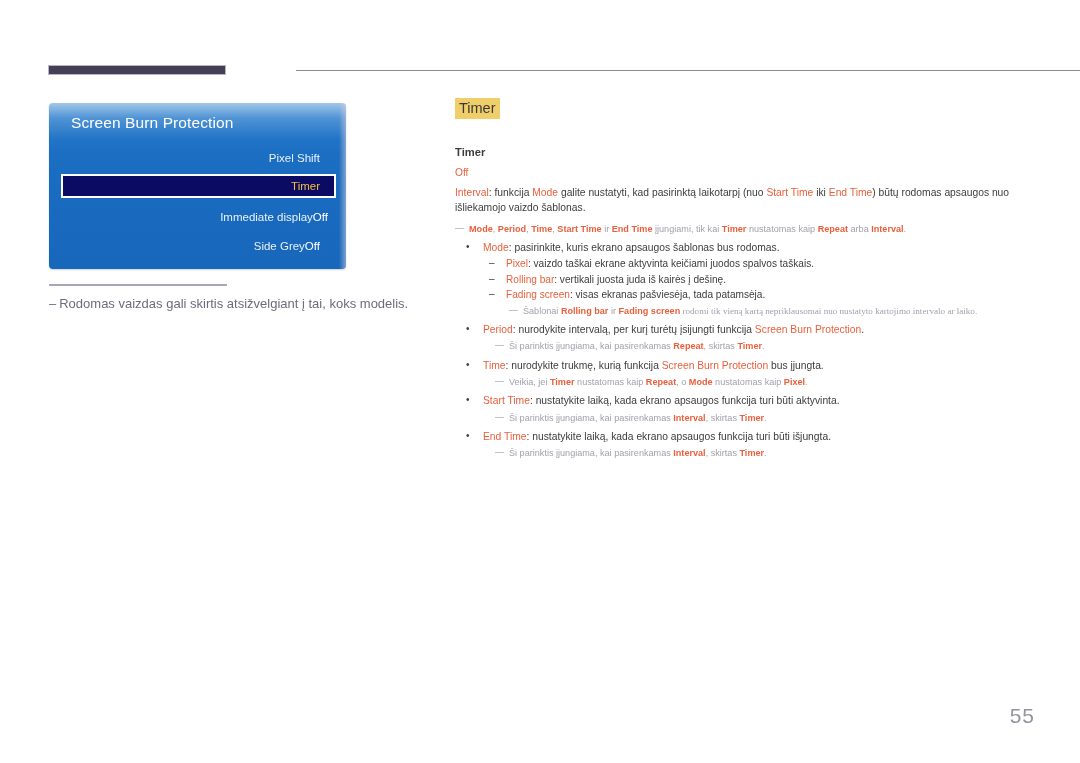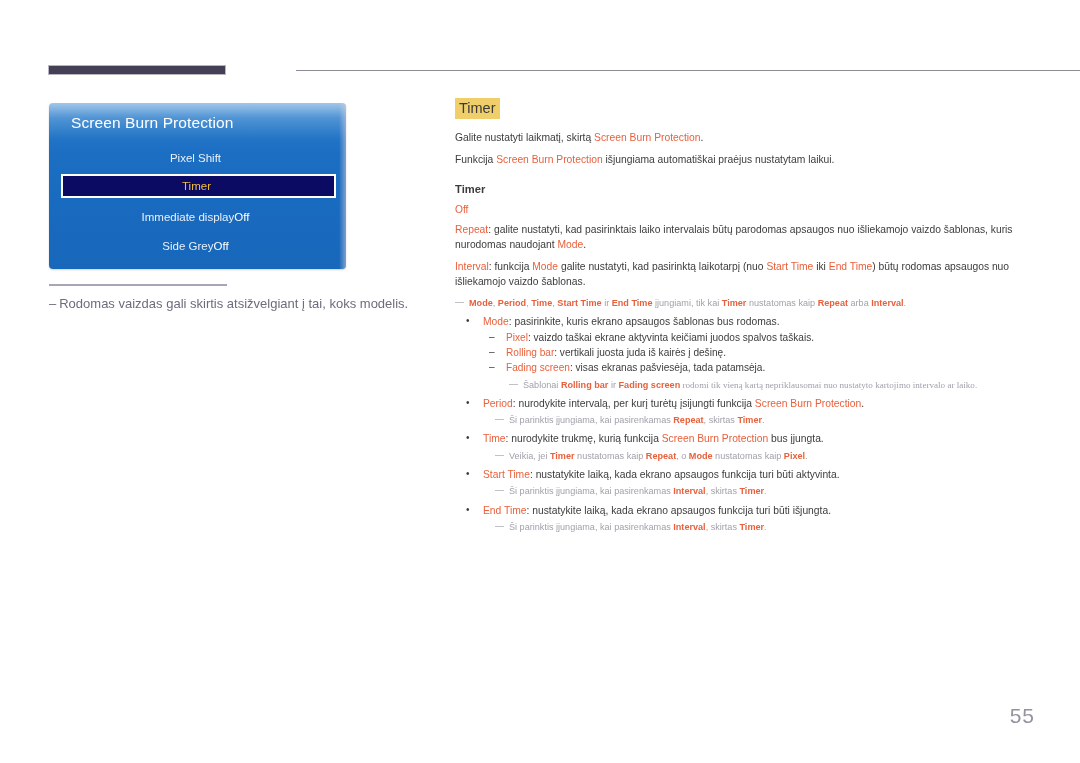--- a/index.html
+++ b/index.html
@@ -47,34 +47,34 @@
     position:absolute; right:0; top:0; width:7px; height:100%;
     background:linear-gradient(90deg, rgba(255,255,255,0.0), rgba(210,205,225,0.55));
   }
   #osd-title {
     position:absolute; left:22px; top:11px;
     font-size:15.5px; color:#ffffff; letter-spacing:0.1px;
     white-space:nowrap;
   }
   .osd-row {
     position:absolute; left:22px; width:253px; height:22px;
-    display:flex; align-items:center; justify-content:center;
+    display:flex; align-items:center; justify-content:flex-end;
     font-size:11.5px; color:#e8f0fa;
   }
   .osd-row .osd-val { color:#ffffff; padding-right:4px; }
   #osd-row-0 { top:44px; }
   #osd-row-1 { 
     left:12px; top:71px; width:275px; height:24px;
     background:#0b0b63;
     border:2px solid #ffffff;
     padding:0 10px;
     color:#f0c040;
   }
   #osd-row-1 .osd-label { color:#f0c040; }
-  #osd-row-2 { top:103px; }
+  #osd-row-2 { top:103px;margin-left:8px; }
   #osd-row-3 { top:132px; }
 
   
   #left-note-rule {
     position:absolute; left:49px; top:284px;
     width:178px; height:2px; background:#a9a4b8;
   }
   #left-note {
     position:absolute; left:49px; top:295px;
     width:320px;
@@ -195,31 +195,26 @@
 </div>
 
 <div id="left-note-rule"></div>
 <div id="left-note">
   <span class="dash">–</span><span>Rodomas vaizdas gali skirtis atsižvelgiant į tai, koks modelis.</span>
 </div>
 
 <div id="content">
   <div id="section-heading">Timer</div>
 
-  <div id="intro-block">
-      <div class="para"><span>Galite nustatyti laikmatį, skirtą </span><span class="kw">Screen Burn Protection</span><span>.</span></div>
-      <div class="para"><span>Funkcija </span><span class="kw">Screen Burn Protection</span><span> išjungiama automatiškai praėjus nustatytam laikui.</span></div>
-    </div>
 
   <div class="sub-heading">Timer</div>
 
   <div class="val-line">Off</div>
 
   <div id="paragraph-block">
-      <div class="para"><span class="kw">Repeat</span><span>: galite nustatyti, kad pasirinktais laiko intervalais būtų parodomas apsaugos nuo išliekamojo vaizdo šablonas, kuris nurodomas naudojant </span><span class="kw">Mode</span><span>.</span></div>
       <div class="para"><span class="kw">Interval</span><span>: funkcija </span><span class="kw">Mode</span><span> galite nustatyti, kad pasirinktą laikotarpį (nuo </span><span class="kw">Start Time</span><span> iki </span><span class="kw">End Time</span><span>) būtų rodomas apsaugos nuo išliekamojo vaizdo šablonas.</span></div>
     </div>
 
   <div id="note-top-block">
       <div class="note"><span class="ndash">―</span><span class="kwb">Mode</span><span style="color: rgb(163, 160, 171);">, </span><span class="kwb">Period</span><span style="color: rgb(163, 160, 171);">, </span><span class="kwb">Time</span><span style="color: rgb(163, 160, 171);">, </span><span class="kwb">Start Time</span><span style="color: rgb(163, 160, 171);"> ir </span><span class="kwb">End Time</span><span style="color: rgb(163, 160, 171);"> įjungiami, tik kai </span><span class="kwb">Timer</span><span style="color: rgb(163, 160, 171);"> nustatomas kaip </span><span class="kwb">Repeat</span><span style="color: rgb(163, 160, 171);"> arba </span><span class="kwb">Interval</span><span style="color: rgb(163, 160, 171);">.</span></div>
     </div>
 
   <ul class="lvl1" id="bullet-block">
       <li><span class="bullet">•</span><span class="kw">Mode</span><span>: pasirinkite, kuris ekrano apsaugos šablonas bus rodomas.</span><ul class="lvl2">
           <li><span class="dash2">–</span><span class="kw">Pixel</span><span>: vaizdo taškai ekrane aktyvinta keičiami juodos spalvos taškais.</span></li>

